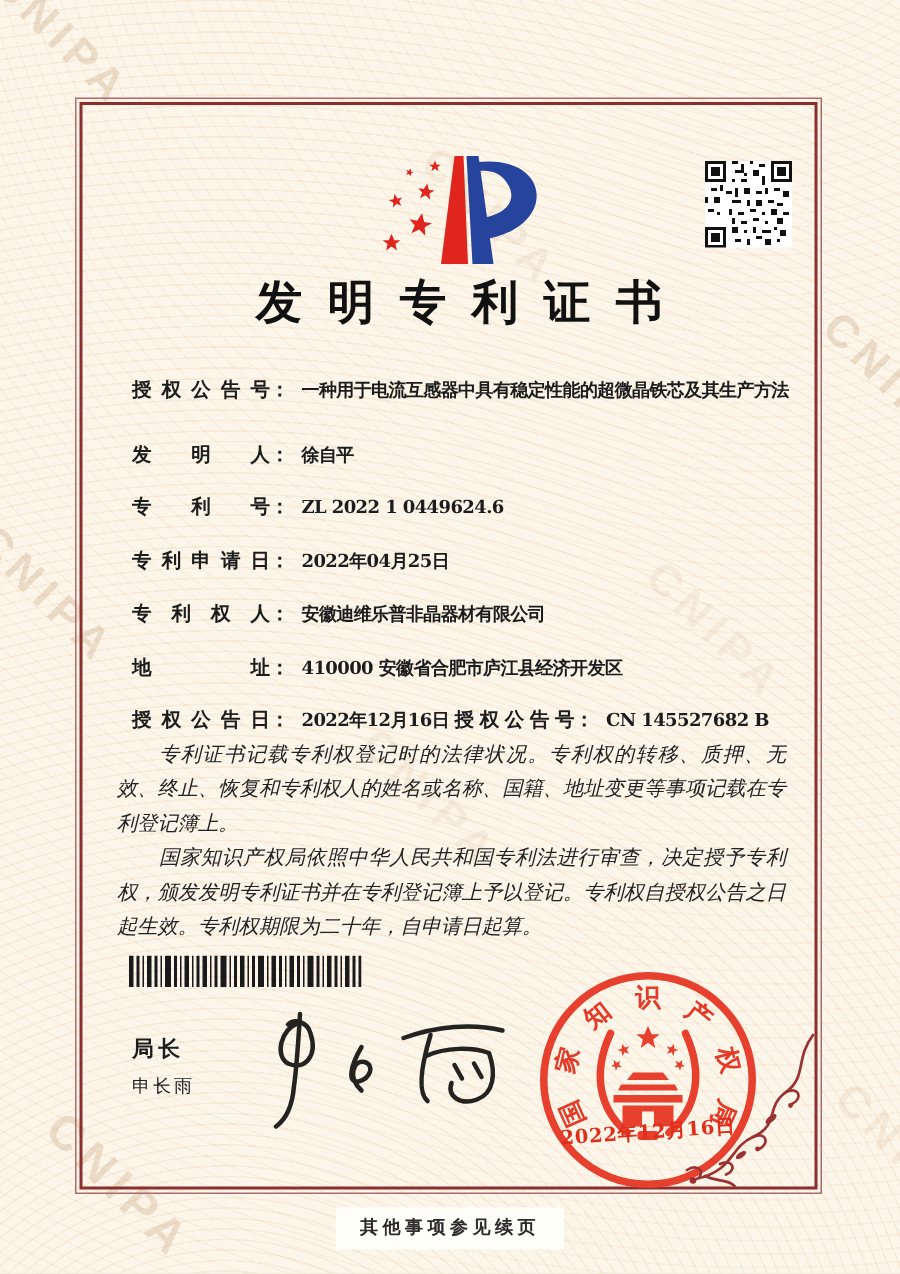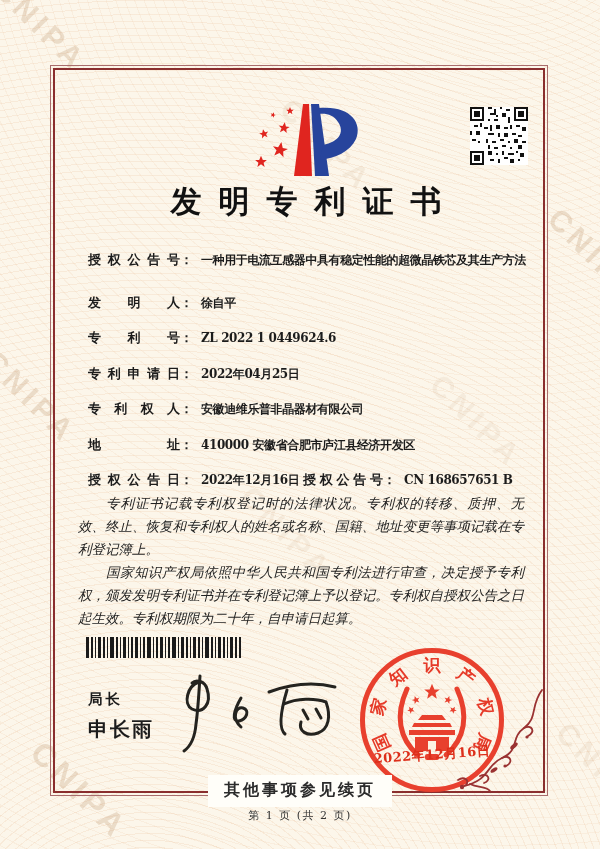--- a/index.html
+++ b/index.html
@@ -39,21 +39,21 @@
   .r0{top:251px}.r1{top:294px}.r2{top:329px}.r3{top:365px}.r4{top:400px}.r5{top:436px}.r6{top:471px}
   
   .body-text { position:absolute; left:78px; top:492px; width:446px;
     font-size:13.5px; line-height:23px; font-style:italic; font-weight:500;
     text-align:justify; color:#222; }
   .body-text p { text-indent:28px; }
   
   .barcode { position:absolute; left:86px; top:637px; width:155px; height:21px; }
   
   .signer-title { position:absolute; left:88px; top:690px; font-size:14.5px; font-weight:700; letter-spacing:3px; }
-  .signer-name  { position:absolute; left:88px; top:716px; font-size:20px; font-weight:700; letter-spacing:2px; }
+  .signer-name  { position:absolute; left:88px; top:716px; font-size:12px; font-weight:400; letter-spacing:2px; }
   .signature { position:absolute; left:165px; top:672px; width:180px; height:85px; }
   
   .seal { position:absolute; left:360px; top:648px; width:144px; height:144px;
     border:5px solid #e8402e; border-radius:50%; }
   .seal-char { position:absolute; left:50%; top:50%; font-size:17px; font-weight:700; color:#e63a28;
     font-family:"DejaVu Serif",serif; }
   .sc0{transform:translate(-50%,-50%) rotate(-114deg) translateY(-55px)}
   .sc1{transform:translate(-50%,-50%) rotate(-76deg)  translateY(-55px)}
   .sc2{transform:translate(-50%,-50%) rotate(-38deg)  translateY(-55px)}
   .sc3{transform:translate(-50%,-50%) rotate(0deg)    translateY(-55px)}
@@ -61,22 +61,22 @@
   .sc5{transform:translate(-50%,-50%) rotate(76deg)   translateY(-55px)}
   .sc6{transform:translate(-50%,-50%) rotate(114deg)  translateY(-55px)}
   .emblem { position:absolute; left:27px; top:22px; }
   .seal-date { position:absolute; left:50%; top:93px; transform:translateX(-50%) rotate(-4deg);
     font-size:13px; font-weight:700; color:#dd2f1b; white-space:nowrap; letter-spacing:0.5px; }
   
   .flourish { position:absolute; left:450px; top:688px; }
   
   .page-info { position:absolute; left:0; top:808px; width:100%; text-align:center;
     font-size:11px; letter-spacing:1.5px; color:#333; }
-  .footer-note { position:absolute; left:50%; top:775px; transform:translateX(-50%);
-    background:#fffef9; padding:5px 16px 6px; font-size:16px; font-weight:600;
+  .footer-note { position:absolute; left:50%; top:805px; transform:translateX(-50%);
+    background:#fffef9; padding:5px 16px 6px; font-size:12px; font-weight:600;
     letter-spacing:3px; color:#2b2b2b; white-space:nowrap; }
 </style>
 </head>
 <body>
 
 <div class="page">
 
   <span class="wm" style="left:-18px; top:8px;">CNIPA</span>
   <span class="wm" style="left:268px; top:128px; opacity:.45;">CNIPA</span>
   <span class="wm" style="left:536px; top:238px;">CNIPA</span>
@@ -190,21 +190,21 @@
     </div>
     <div class="row r4">
       <span class="lbl">专利权人</span><span class="colon">：</span><span class="val">安徽迪维乐普非晶器材有限公司</span>
     </div>
     <div class="row r5">
       <span class="lbl">地址</span><span class="colon">：</span><span class="val">410000 安徽省合肥市庐江县经济开发区</span>
     </div>
     <div class="row r6">
       <span class="lbl">授权公告日</span><span class="colon">：</span><span class="val">2022年12月16日</span>
       <span class="second">
-        <span class="lbl2">授权公告号</span><span class="colon">：</span><span class="val">CN 168657651 B</span>
+        <span class="lbl2">授权公告号</span><span class="colon">：</span><span class="val">CN 145527682 B</span>
       </span>
     </div>
   </div>
 
   <div class="body-text">
     <p>专利证书记载专利权登记时的法律状况。专利权的转移、质押、无效、终止、恢复和专利权人的姓名或名称、国籍、地址变更等事项记载在专利登记簿上。</p>
     <p>国家知识产权局依照中华人民共和国专利法进行审查，决定授予专利权，颁发发明专利证书并在专利登记簿上予以登记。专利权自授权公告之日起生效。专利权期限为二十年，自申请日起算。</p>
   </div>
 
   <svg class="barcode" viewBox="0 0 155 21" preserveAspectRatio="none">

